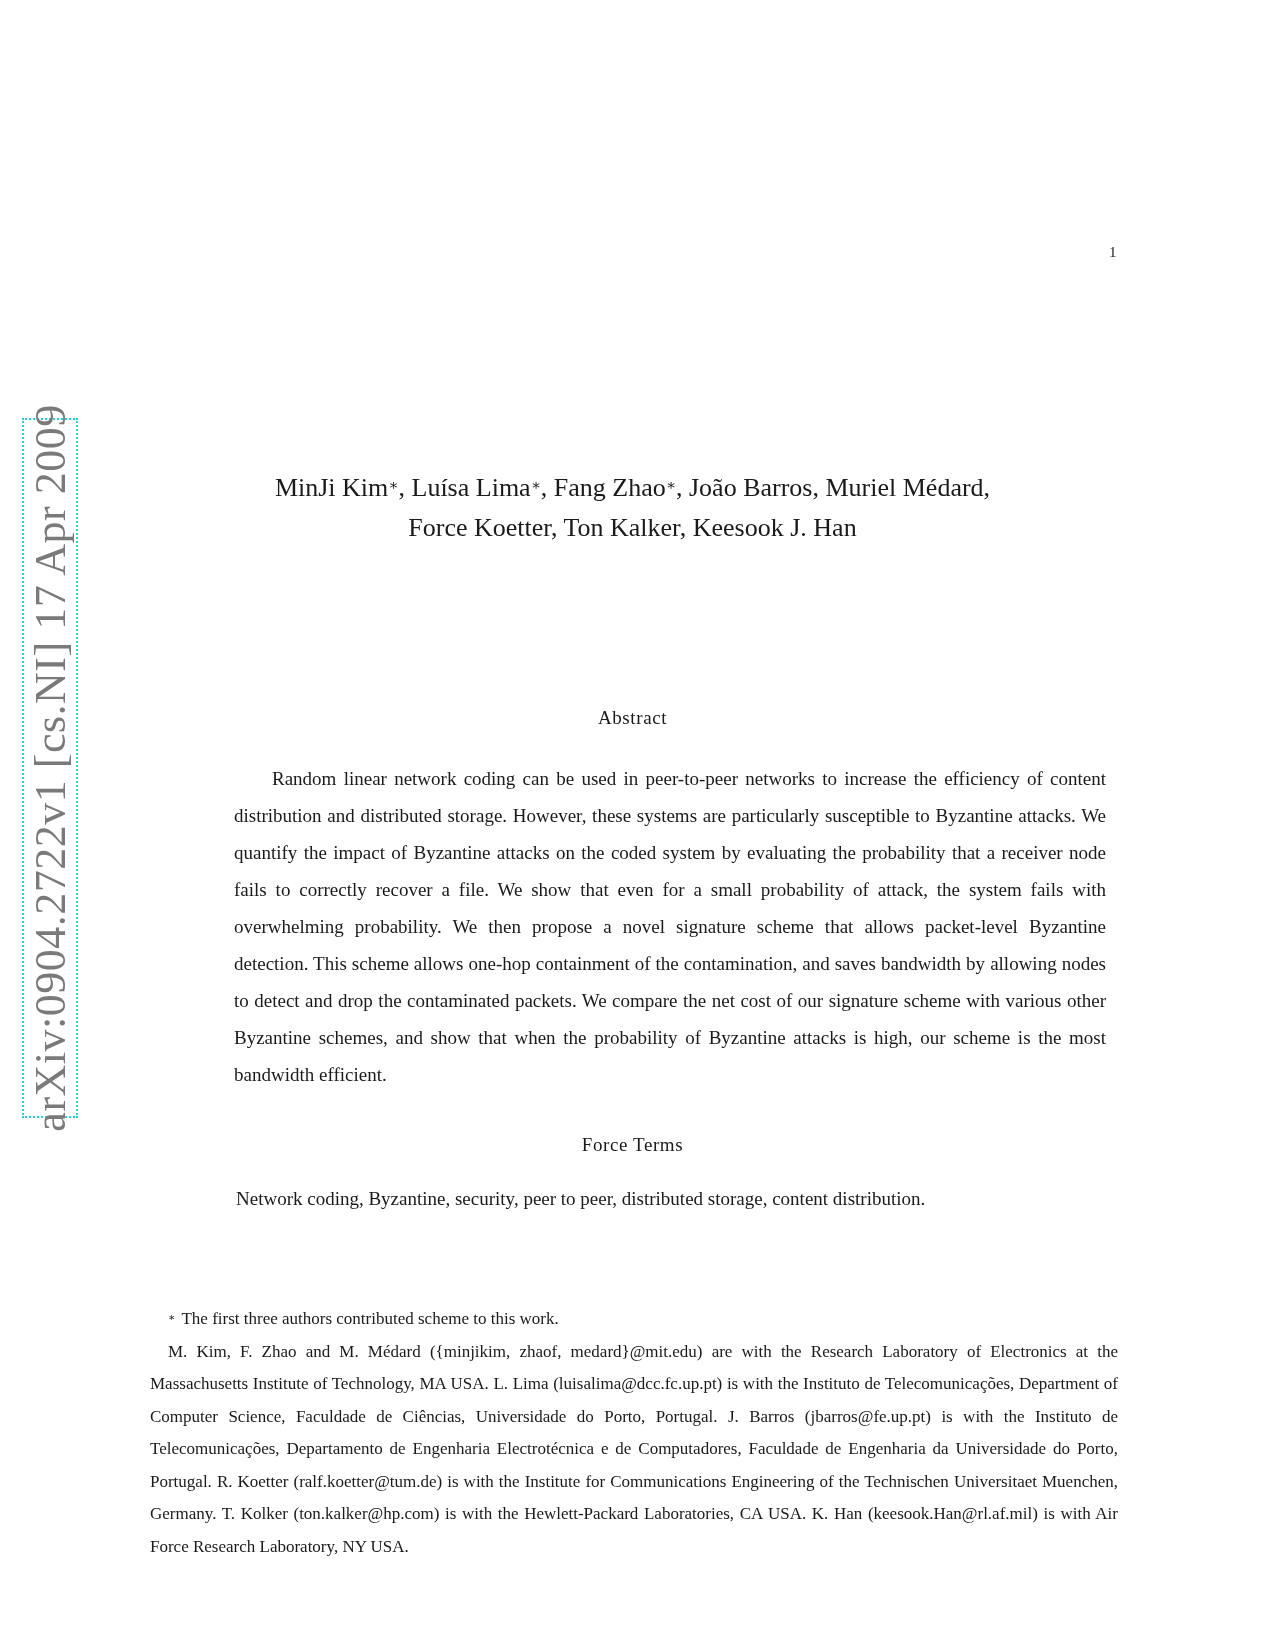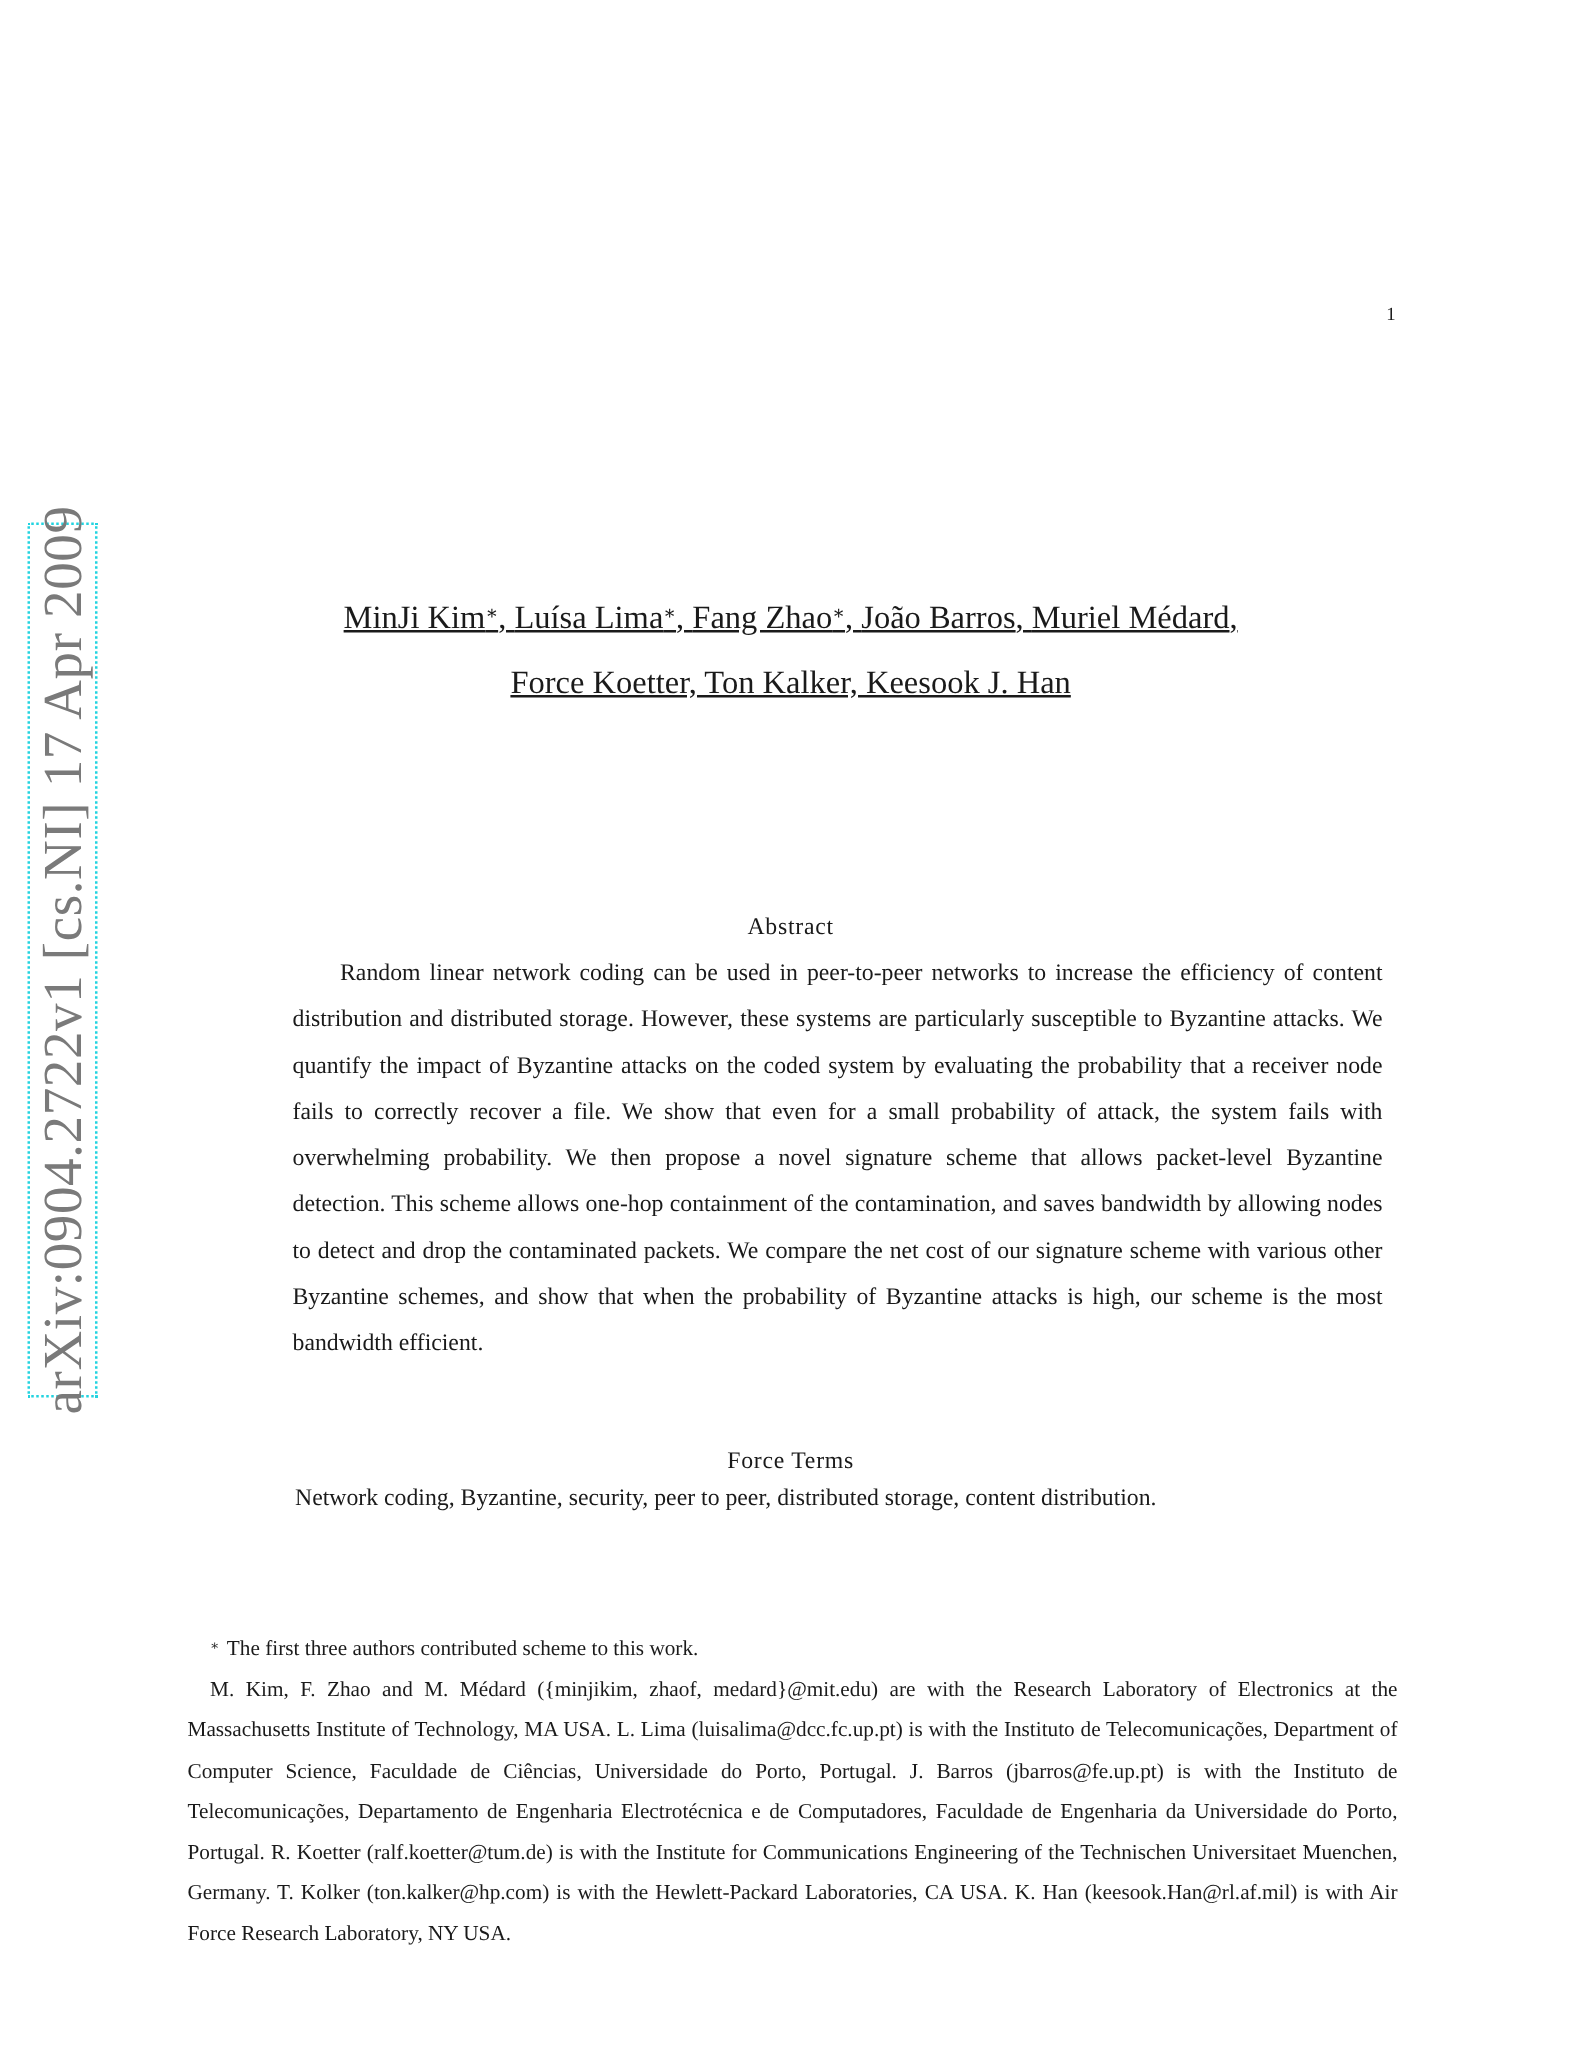--- a/index.html
+++ b/index.html
@@ -5,23 +5,23 @@
   html, body { margin:0; padding:0; background:#ffffff; }
   body { width:1275px; height:1650px; position:relative; overflow:hidden;
          font-family:"Liberation Serif", "DejaVu Serif", serif; color:#1a1a1a; }
   .page-number { position:absolute; left:1109px; top:244px; font-size:15px; }
   .arxiv-stamp { position:absolute; left:22px; top:418px; width:56px; height:700px;
                  border:2px dotted #22d3e0; box-sizing:border-box; }
   .arxiv-text { position:absolute; left:50%; top:50%;
                 transform:translate(-50%,-50%) rotate(-90deg);
                 white-space:nowrap; font-size:44px; color:#7a7a7a; letter-spacing:0.5px; }
   .title { position:absolute; left:0; width:1265px; text-align:center; font-size:44px; line-height:80px; top:287px; }
-  .authors { position:absolute; left:0; width:1265px; text-align:center; font-size:26px; line-height:52px; top:468px;text-decoration:underline; }
+  .authors { position:absolute; left:0; width:1265px; text-align:center; font-size:26px; line-height:40px; top:468px; }
   .authors sup { font-size:15px; vertical-align:top; position:relative; top:-3px; }
-  .section-head { position:absolute; left:0; width:1265px; text-align:center; font-size:19px; letter-spacing:0.6px;margin-top:24px; }
+  .section-head { position:absolute; left:0; width:1265px; text-align:center; font-size:19px; letter-spacing:0.6px; }
   .abstract-body { position:absolute; left:198px; width:872px; top:760px; font-size:19px;
                    line-height:37px; text-align:justify;margin-left:36px; }
   .abstract-body p { margin:0; text-indent:38px; }
   .index-body { position:absolute; left:198px; width:872px; top:1188px; font-size:19px; text-indent:38px; }
   .footnotes { position:absolute; left:150px; width:968px; top:1303px; font-size:17px; line-height:32.5px; }
   .footnotes p { margin:0; text-align:justify; }
   .footnotes .fn-indent { text-indent:18px; }
   .fn-star { font-size:11px; vertical-align:top; position:relative; top:-2px; margin-right:6px; }
 </style>
 </head>

